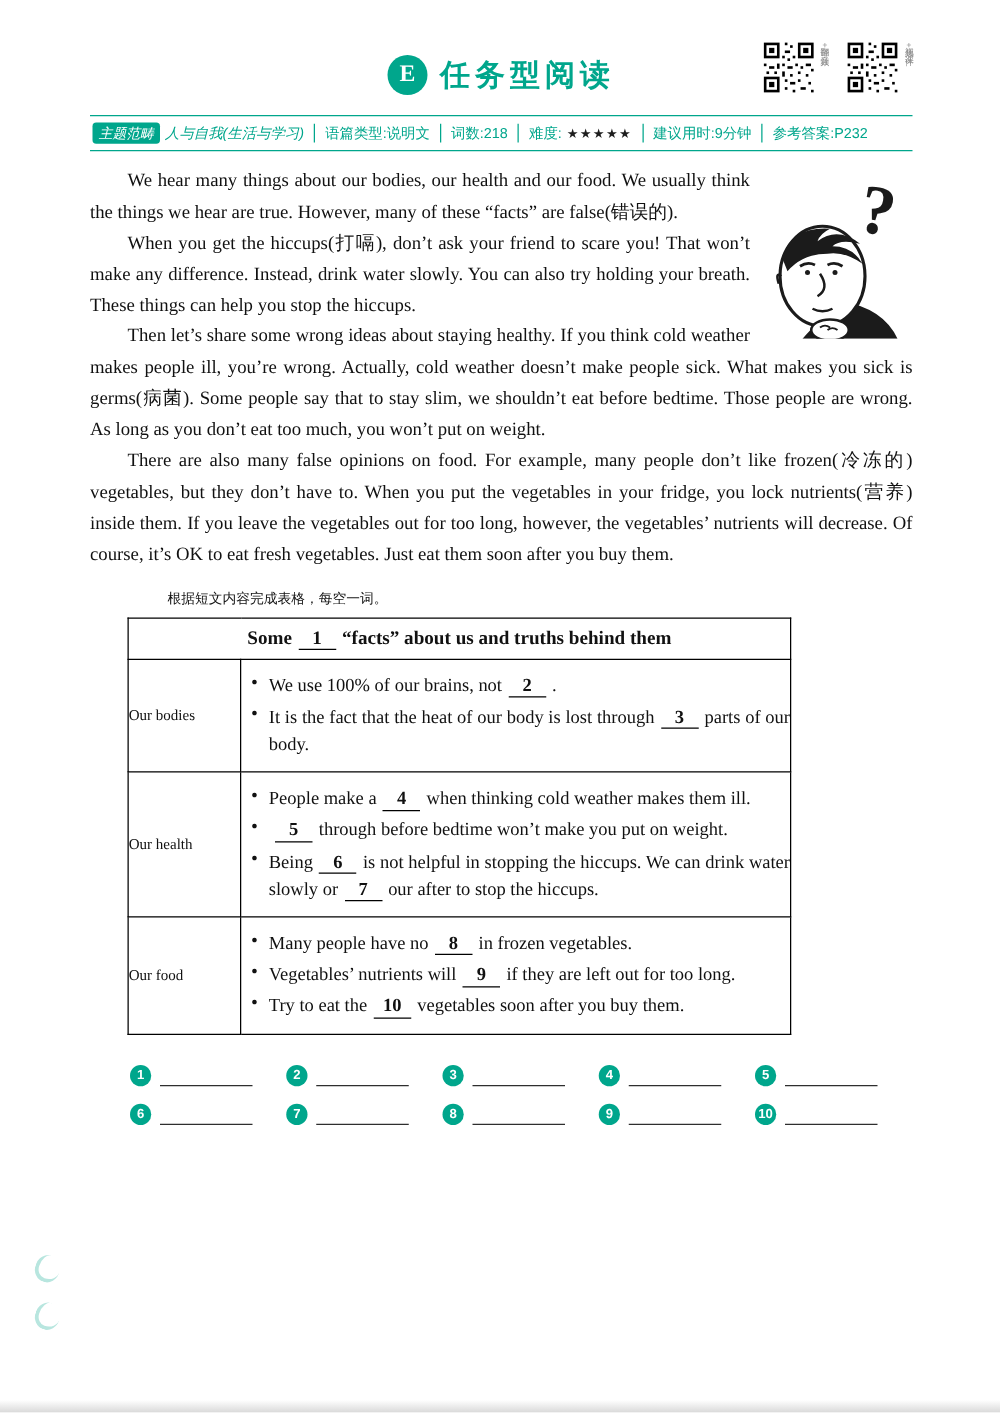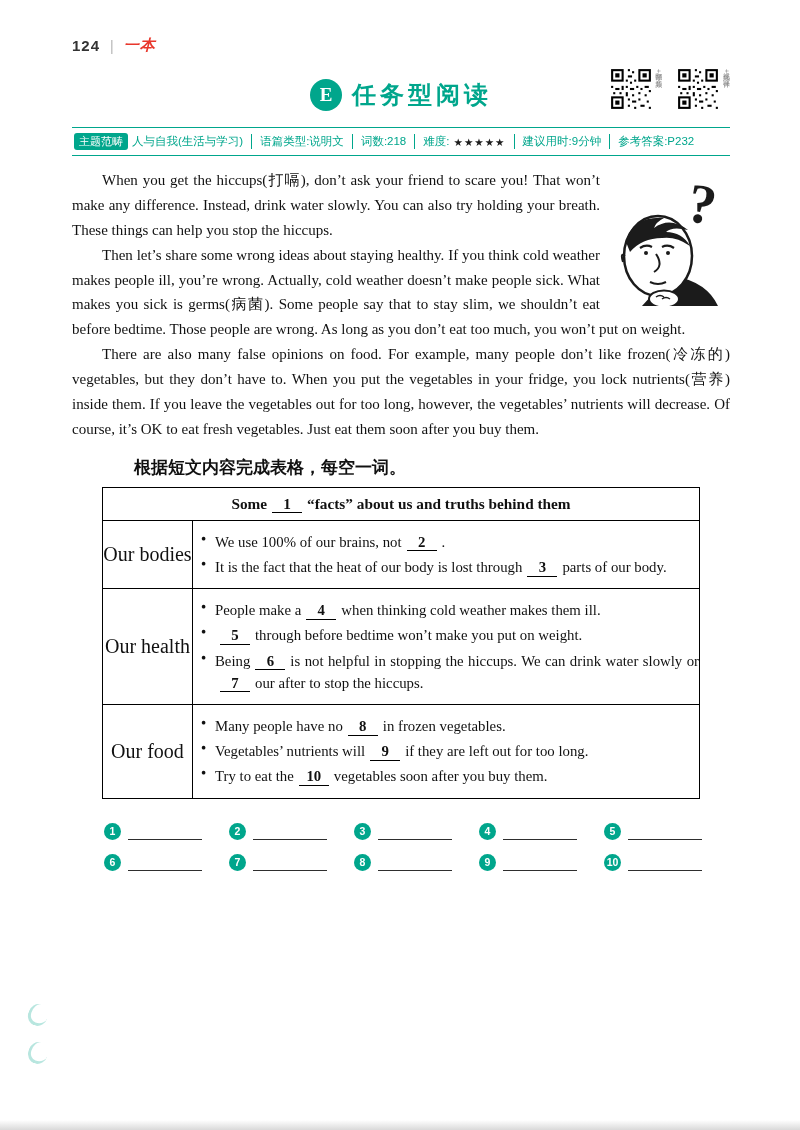--- a/index.html
+++ b/index.html
@@ -26,40 +26,40 @@
   .qr-item { display:flex; }
   .qr-item svg { width:44px; height:44px; }
   .qr-label { writing-mode:vertical-rl; font-size:7px; line-height:1.1; color:#8a8a8a; margin-left:2px;
               letter-spacing:1px; font-family:"Liberation Sans", sans-serif; }
 
   
   .meta-bar { border-top:1.5px solid var(--teal); border-bottom:1.5px solid var(--teal);
               padding:5px 0; display:flex; align-items:center;
               font-family:"Liberation Sans", sans-serif; font-size:11.5px; color:var(--teal); }
   .meta-item { padding:0 8px; border-left:1px solid var(--teal); display:flex; align-items:center; gap:4px; white-space:nowrap; }
-  .meta-item:first-child { border-left:none; padding-left:2px; }
+  .meta-item:first-child { border-left:none; padding-left:2px;font-style:italic; }
   .meta-tag { background:var(--teal); color:#fff; padding:1px 5px; border-radius:3px; font-size:11px; }
   .stars { color:#1d1d1d; font-size:10.5px; letter-spacing:1px; }
 
   
   .passage { margin-top:12px; font-size:15px; line-height:1.66; text-align:justify; }
   .passage p { text-indent:2em; }
   .illustration { float:right; width:118px; height:138px; margin:0 0 4px 12px; position:relative; }
   .qmark { position:absolute; top:-10px; right:14px; font-size:56px; font-weight:700;
            font-family:"Liberation Serif", serif; transform:rotate(10deg); color:#1b1b1b; }
   .illustration svg.face { position:absolute; bottom:0; left:0; }
 
   
-  .instruction { margin:14px 0 8px 62px; font-size:17px; font-weight:700; }
-
-  
-  .task-table { margin-left:30px; width:598px; border-collapse:collapse; border:1.6px solid #000; font-size:14.8px; }
+  .instruction { margin:14px 0 8px 62px; font-size:11px; font-weight:400; }
+
+  
+  .task-table { margin-left:30px; width:531px; border-collapse:collapse; border:1.6px solid #000; font-size:14.8px; }
   .task-table td { border:1.2px solid #000; }
   .t-title { text-align:center; font-weight:700; padding:7px 4px; font-size:15.3px; }
-  .t-cat { width:90px; text-align:center; vertical-align:middle; font-size:20px;margin-left:39px; }
+  .t-cat { width:90px; vertical-align:middle; font-size:12px;margin-left:39px; }
   .t-content { padding:7px 0 7px 8px; vertical-align:middle; }
   .bullet { position:relative; padding-left:14px; line-height:1.5; margin:3px 0; text-align:justify; }
   .bullet::before { content:"●"; position:absolute; left:0; top:1px; font-size:8.5px; }
   .blank { display:inline-block; min-width:30px; padding:0 5px; margin:0 5px; text-align:center;
            border-bottom:1.3px solid #000; font-weight:700; line-height:1.05; }
 
   
   .answers { margin:24px 0 0 32px; font-family:"Liberation Sans", sans-serif; }
   .answer-row { display:flex; margin-bottom:14px; }
   .answer-item { display:flex; align-items:flex-end; width:125px; }
@@ -122,25 +122,20 @@
         <rect x="24" y="38" width="2" height="2"></rect>
         <rect x="30" y="36" width="4" height="2"></rect>
       <rect x="36" y="32" width="2" height="2"></rect>
         <rect x="38" y="38" width="2" height="2"></rect>
     </g>
   </symbol>
 </svg>
 
 <div class="page">
 
-  <div class="page-head">
-    <span class="page-num">124</span>
-    <span class="page-sep">|</span>
-    <span class="brand">一本</span>
-  </div>
 
   <div class="title-row">
     <div class="title-center">
       <span class="badge">E</span>
       <span class="doc-title">任务型阅读</span>
     </div>
     <div class="qr-block">
       <span class="qr-item">
         <svg>
             <use href="#qr"></use>
@@ -182,20 +177,21 @@
         <path d="M28 38 Q34 34 40 37" stroke="#1b1b1b" stroke-width="2.2" fill="none"></path>
         <path d="M50 37 Q56 34 62 38" stroke="#1b1b1b" stroke-width="2.2" fill="none"></path>
         <circle cx="34" cy="43" r="2" fill="#1b1b1b"></circle>
         <circle cx="56" cy="43" r="2" fill="#1b1b1b"></circle>
         <path d="M44 44 Q52 56 42 62" stroke="#1b1b1b" stroke-width="2" fill="none"></path>
         <path d="M38 72 Q46 76 54 72" stroke="#1b1b1b" stroke-width="2" fill="none"></path>
         <ellipse cx="52" cy="89" rx="15" ry="8.5" fill="#fff" stroke="#1b1b1b" stroke-width="2"></ellipse>
         <path d="M44 87 q4 -3 8 0 M50 89 q4 -3 8 0" stroke="#1b1b1b" stroke-width="1.5" fill="none"></path>
       </svg>
     </div>
+    <p>We hear many things about our bodies, our health and our food. We usually think the things we hear are true. However, many of these “facts” are false(错误的).</p>
     <p>When you get the hiccups(打嗝), don’t ask your friend to scare you! That won’t make any difference. Instead, drink water slowly. You can also try holding your breath. These things can help you stop the hiccups.</p>
     <p>Then let’s share some wrong ideas about staying healthy. If you think cold weather makes people ill, you’re wrong. Actually, cold weather doesn’t make people sick. What makes you sick is germs(病菌). Some people say that to stay slim, we shouldn’t eat before bedtime. Those people are wrong. As long as you don’t eat too much, you won’t put on weight.</p>
     <p>There are also many false opinions on food. For example, many people don’t like frozen(冷冻的) vegetables, but they don’t have to. When you put the vegetables in your fridge, you lock nutrients(营养) inside them. If you leave the vegetables out for too long, however, the vegetables’ nutrients will decrease. Of course, it’s OK to eat fresh vegetables. Just eat them soon after you buy them.</p>
   </div>
 
   <div class="instruction">根据短文内容完成表格，每空一词。</div>
 
   <table class="task-table">
     <tbody>
         <tr>

